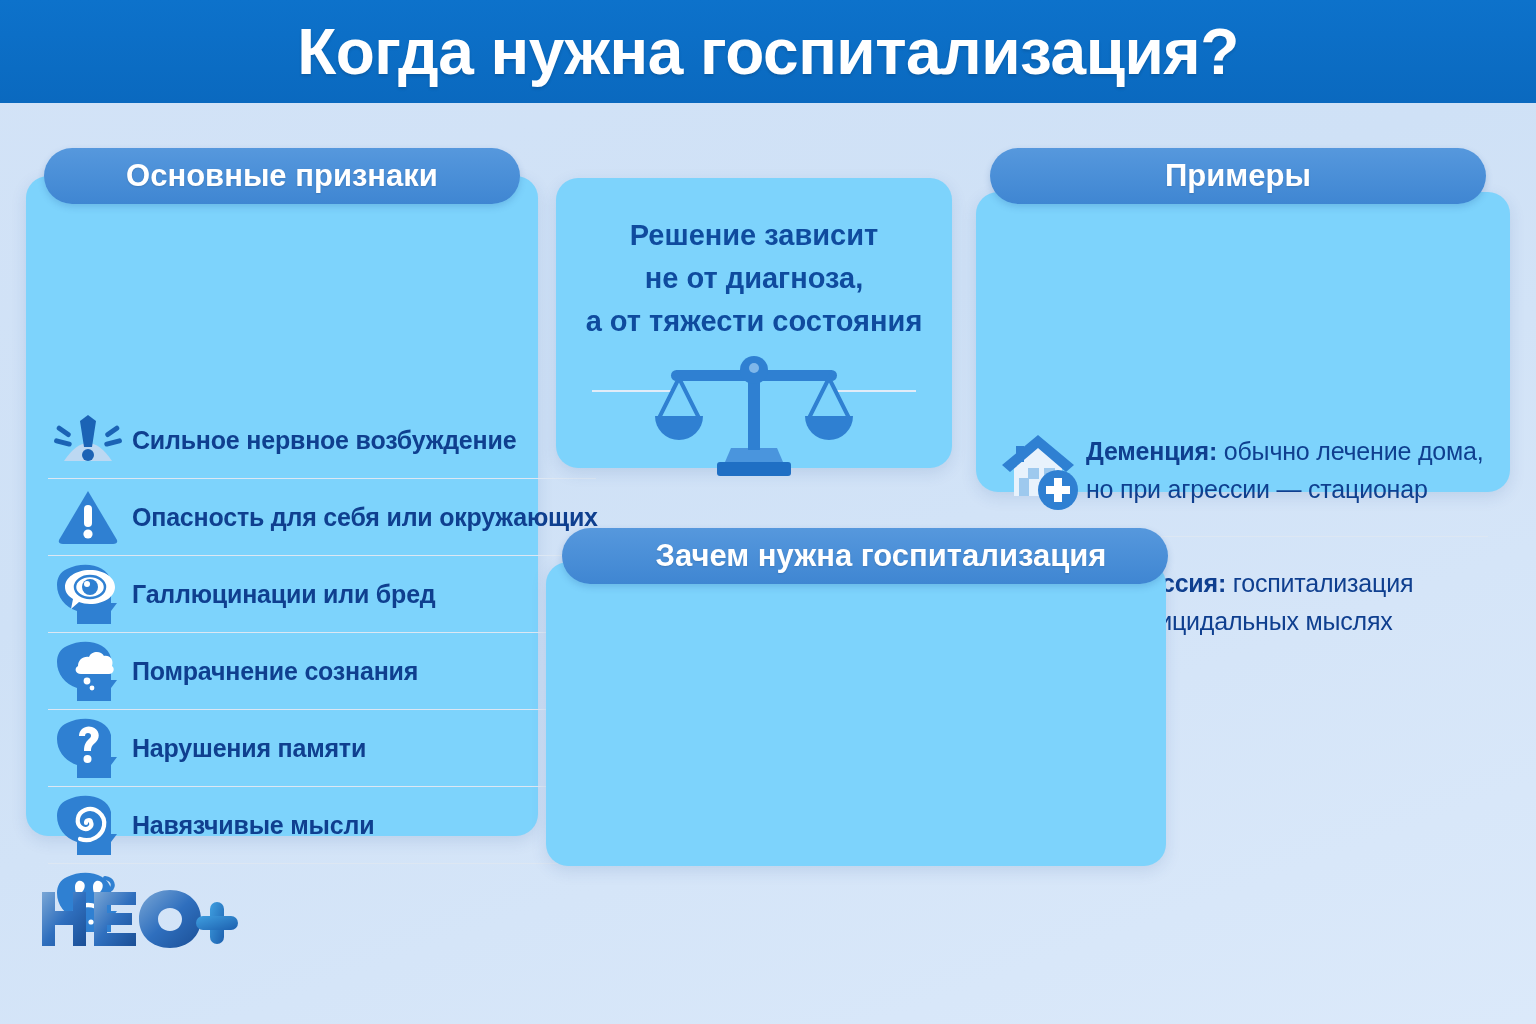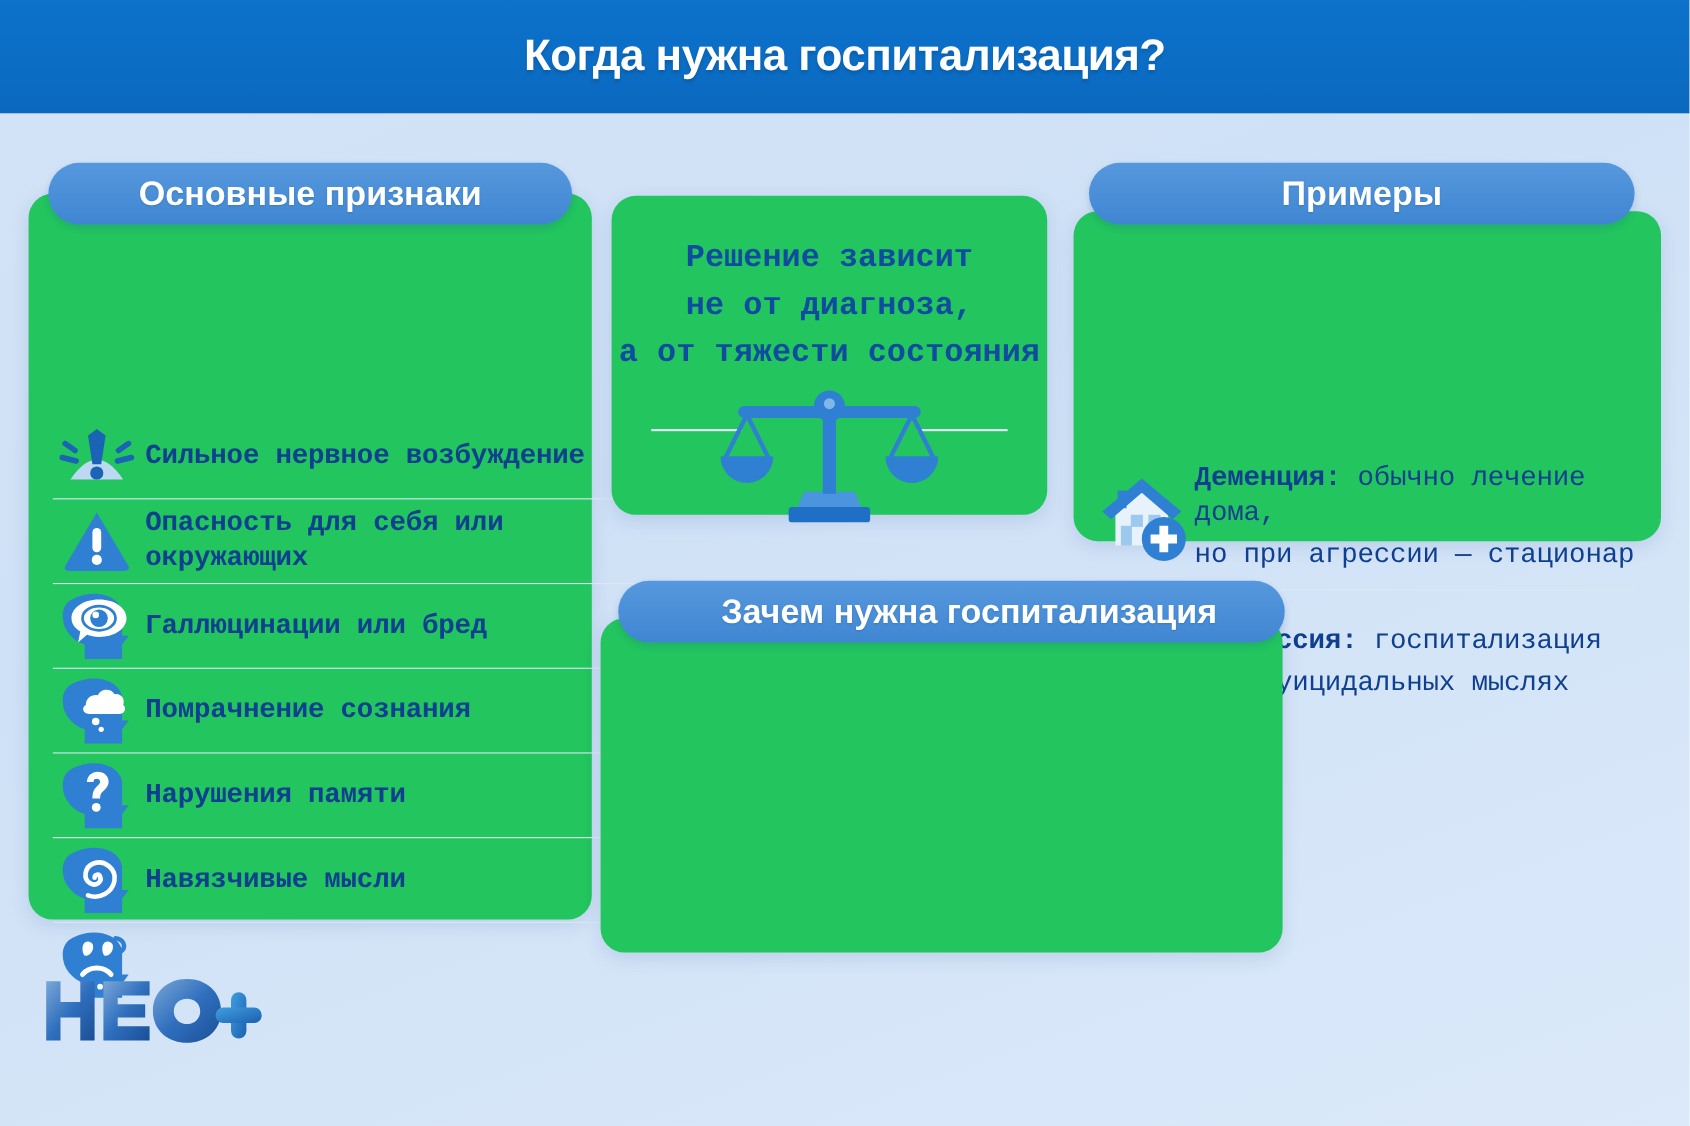--- a/index.html
+++ b/index.html
@@ -16,35 +16,34 @@
   
   .header-bar {
     position: absolute;
     left: 0; top: 0;
     width: 1536px; height: 103px;
     background: linear-gradient(180deg, #0d72cb 0%, #0a69bf 100%);
     display: flex; align-items: center; justify-content: center;
   }
   .header-title {
     color: #ffffff;
-    font-size: 40px;
+    font-size: 64px;
     font-weight: bold;
     letter-spacing: -0.5px;
     font-family: "Liberation Sans", "DejaVu Sans", sans-serif;
     text-shadow: 0 2px 3px rgba(0,0,0,0.14);
     white-space: nowrap;
   }
 
   
   .card {
     position: absolute;
-    background: #22c55e;
+    background: #7dd3fc;
     border-radius: 22px;
     box-shadow: 0 5px 16px rgba(30,80,150,0.13);
-    font-family: Liberation Mono, monospace;
   }
   .panel-head {
     position: absolute;
     background: linear-gradient(180deg, #5698dd 0%, #3f86d2 100%);
     border-radius: 28px;
     display: flex; align-items: center; justify-content: center;
     box-shadow: 0 3px 7px rgba(30,80,150,0.20);
     z-index: 5;
   }
   .panel-head-text {
@@ -79,21 +78,21 @@
     font-size: 26px;
     line-height: 1.28;
     letter-spacing: -0.2px;
   }
   .row-label .lead { font-weight: bold; }
   .row-label .norm { font-weight: normal; }
 
   
   #signs-card { left: 26px; top: 176px; width: 512px; height: 660px; }
   #signs-head { left: 44px; top: 148px; width: 476px; height: 56px; }
-  #signs-rows { top: 200px; left: 0; width: 592px; }
+  #signs-rows { top: 225px; left: 0; width: 592px; }
   #signs-rows .row { height: 77px; padding: 0 18px; }
   #signs-rows .row-icon { width: 88px; height: 70px; }
   #signs-rows .row-label { font-size: 25px; }
 
   
   #decision-card { left: 556px; top: 178px; width: 396px; height: 290px; }
   .decision-text {
     position: absolute; left: 0; right: 0; top: 36px;
     text-align: center;
     color: #0f4b9e;

